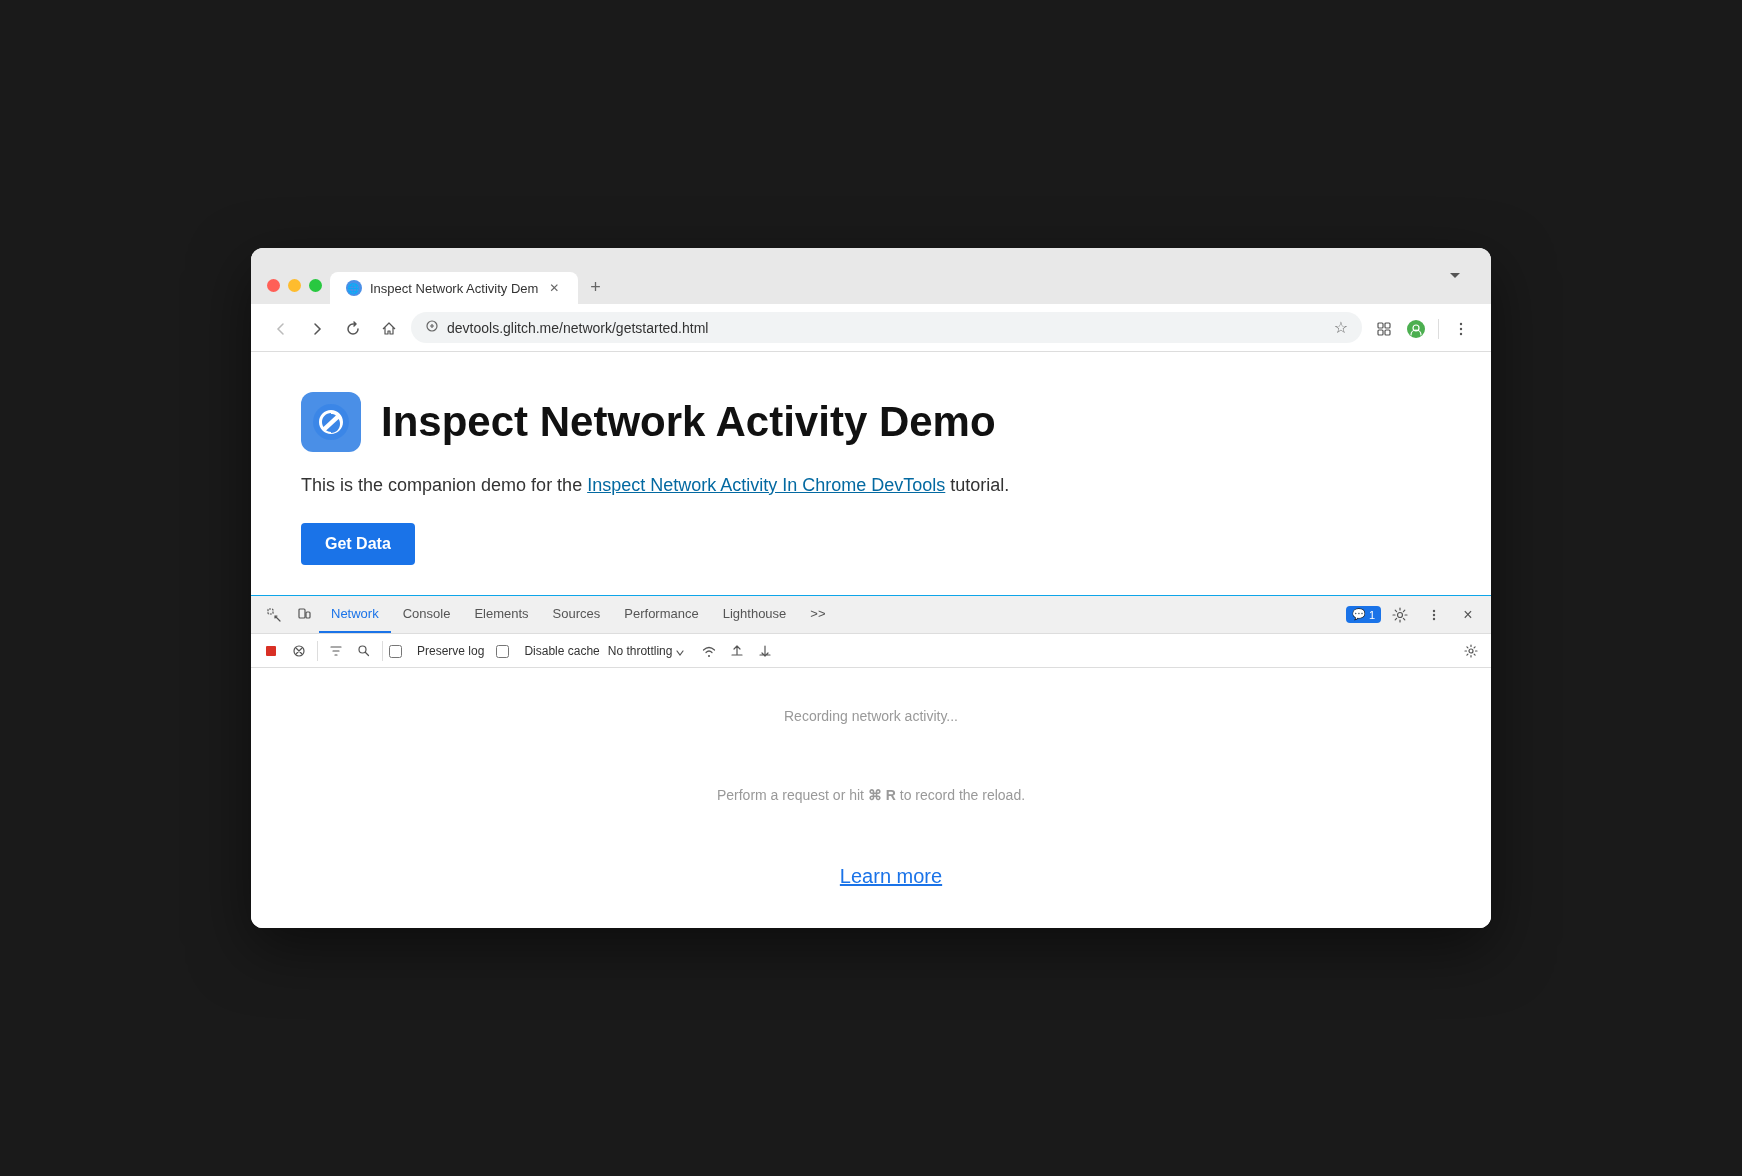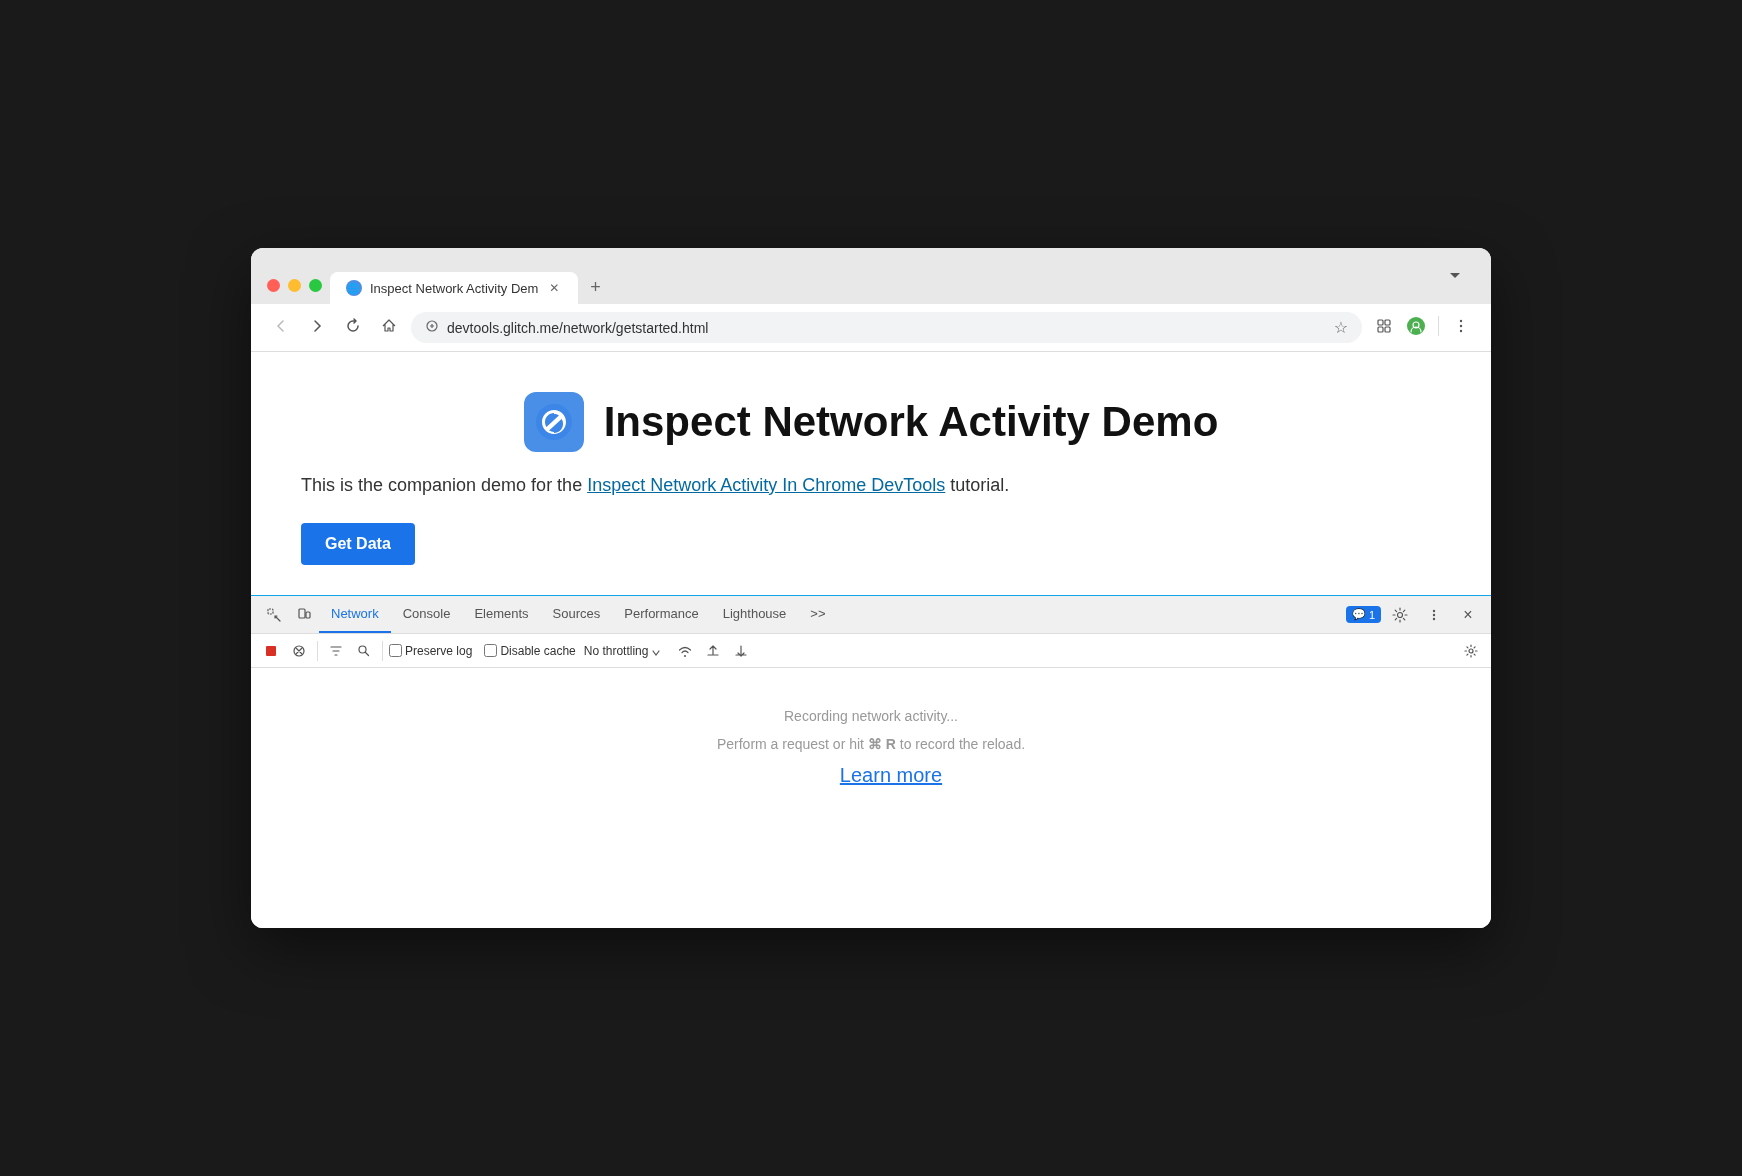--- a/index.html
+++ b/index.html
@@ -96,21 +96,21 @@
     .tab-overflow {
       margin-left: auto;
       padding: 8px 12px;
       padding-bottom: 16px;
     }
     
     .address-bar-row {
       background: white;
       padding: 8px 16px;
       display: flex;
-      align-items: flex-start;
+      align-items: flex-end;
       gap: 8px;
       border-bottom: 1px solid #ddd;
     }
     .nav-btn {
       width: 28px;
       height: 28px;
       display: flex;
       align-items: center;
       justify-content: center;
       border-radius: 50%;
@@ -169,21 +169,20 @@
     
     .page-content {
       background: white;
       padding: 40px 50px 30px 50px;
     }
     .page-title-row {
       display: flex;
       align-items: center;
       gap: 20px;
       margin-bottom: 20px;
-      justify-content: center;
     }
     .glitch-logo {
       width: 60px;
       height: 60px;
       background: #4a8fe7;
       border-radius: 12px;
       display: flex;
       align-items: center;
       justify-content: center;
       flex-shrink: 0;
@@ -301,22 +300,22 @@
       font-size: 14px;
     }
     .nt-divider {
       width: 1px;
       height: 20px;
       background: #ddd;
       margin: 0 2px;
     }
     .checkbox-wrap {
       display: flex;
-      align-items: center;
-      gap: 3px;
+      align-items: flex-end;
+      gap: 15px;
       font-size: 12px;
       color: #333;
       cursor: pointer;
     }
     .checkbox-wrap input {
       cursor: pointer;
     }
     .throttle-select {
       display: flex;
       align-items: flex-end;
@@ -328,21 +327,21 @@
       border-radius: 3px;
       background: transparent;
       border: none;
     }
     .network-content {
       background: white;
       min-height: 260px;
       display: flex;
       flex-direction: column;
       align-items: center;
-      justify-content: flex-start;
+      justify-content: space-between;
       padding: 40px;
     }
     .recording-text {
       font-size: 14px;
       color: #999;
       margin-bottom: 12px;
     }
     .perform-text {
       font-size: 14px;
       color: #999;

